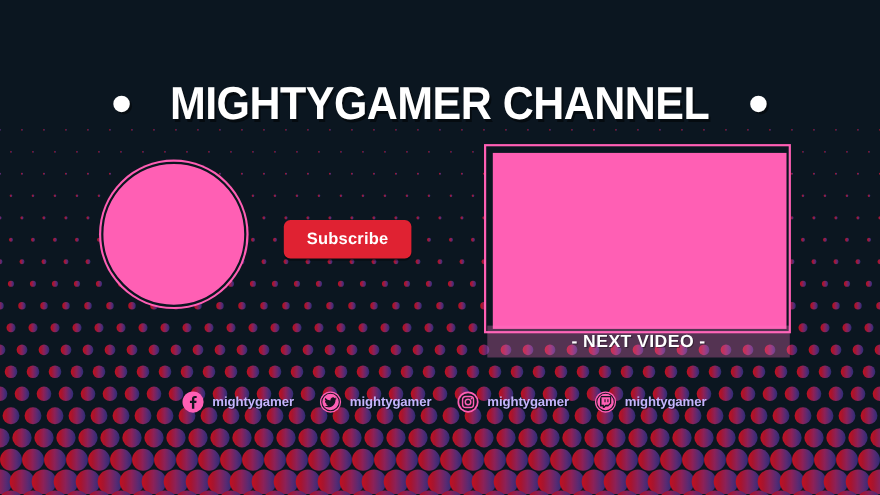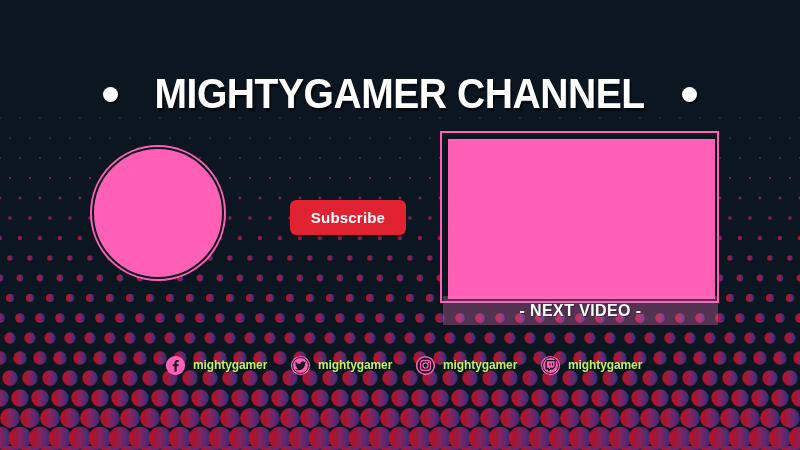--- a/index.html
+++ b/index.html
@@ -46,21 +46,20 @@
 
   
   .subscribe{
     position:absolute;left:258px;top:200px;width:116px;height:35px;
     background:#e02232;border:none;border-radius:6px;
     color:#ffffff;font-family:"Liberation Sans", sans-serif;
     font-weight:700;font-size:15px;letter-spacing:.2px;
     display:flex;align-items:center;justify-content:center;
     cursor:pointer;
     box-shadow:0 2px 0 rgba(0,0,0,.35);
-    margin-left:32px;
   }
 
   
   .video-wrap{position:absolute;left:440px;top:131px;width:279px;height:196px;}
   .video-outline{
     position:absolute;left:0;top:0;width:279px;height:172px;
     border:2px solid #ff5fb4;background:#0b1620;
   }
   .video-fill{
     position:absolute;left:6px;top:6px;width:267px;height:160px;
@@ -81,21 +80,21 @@
   .socials{
     position:absolute;left:165px;top:352px;width:500px;height:26px;
     display:flex;align-items:center;gap:0;
   }
   .social{
     display:flex;align-items:center;gap:7px;width:125px;
     cursor:pointer;
   }
   .social .ic{width:21px;height:21px;flex:0 0 auto;display:block;}
   .social .handle{
-    color:#bef264;font-family:"Liberation Sans", sans-serif;
+    color:#c4b5fd;font-family:"Liberation Sans", sans-serif;
     font-weight:700;font-size:12px;letter-spacing:-.1px;
     white-space:nowrap;
     text-shadow:1px 1px 0 rgba(0,0,0,.4);
   }
 </style>
 </head>
 <body>
 
 <div id="stage">
 

